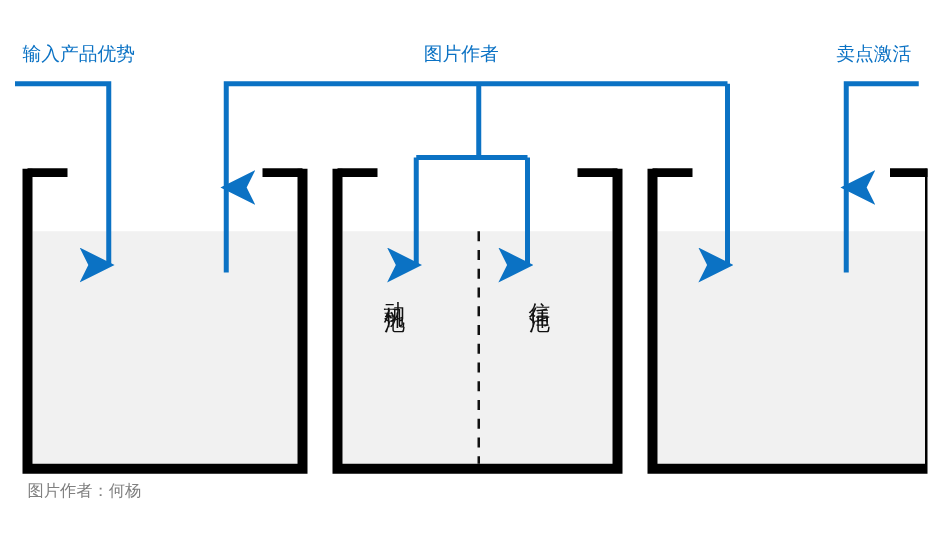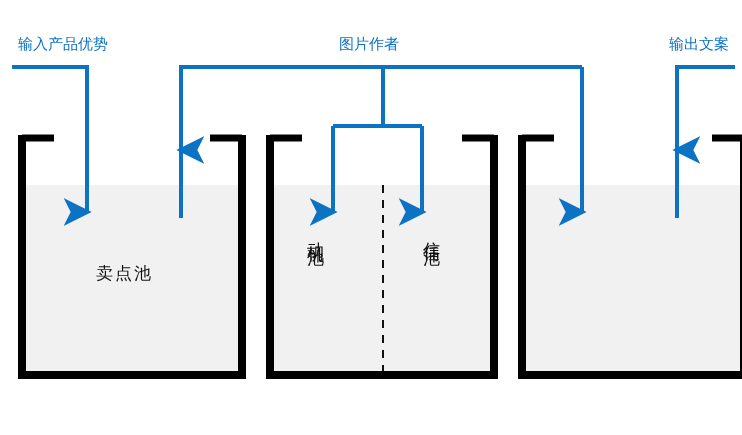--- a/index.html
+++ b/index.html
@@ -108,23 +108,23 @@
     <g>
       <path d="M665 218 L665 150" fill="none" stroke="#0b72c4" stroke-width="4" marker-end="url(#arwHead)"></path>
       <path d="M665 150 L665 67 L723 67" fill="none" stroke="#0b72c4" stroke-width="4" stroke-linejoin="miter"></path>
     </g>
   </svg>
 
   <div class="lbl" style="left:6px;top:35px;">输入产品优势</div>
 
   <div class="lbl" style="left:327px;top:35px;">图片作者</div>
 
-  <div class="lbl" style="left:657px;top:35px;">输出文案</div>
+  <div class="lbl" style="left:657px;top:35px;">卖点激活</div>
 
-  <div class="pool-name" style="left:84px;top:262px;">卖点池</div>
 
   <div class="pool-name-vert" style="left:292px;top:228px;">动机池</div>
 
   <div class="pool-name-vert" style="left:408px;top:228px;">信任池</div>
 
 
+  <div class="credit">图片作者：何杨</div>
 
 </div>
 
 </body></html>

